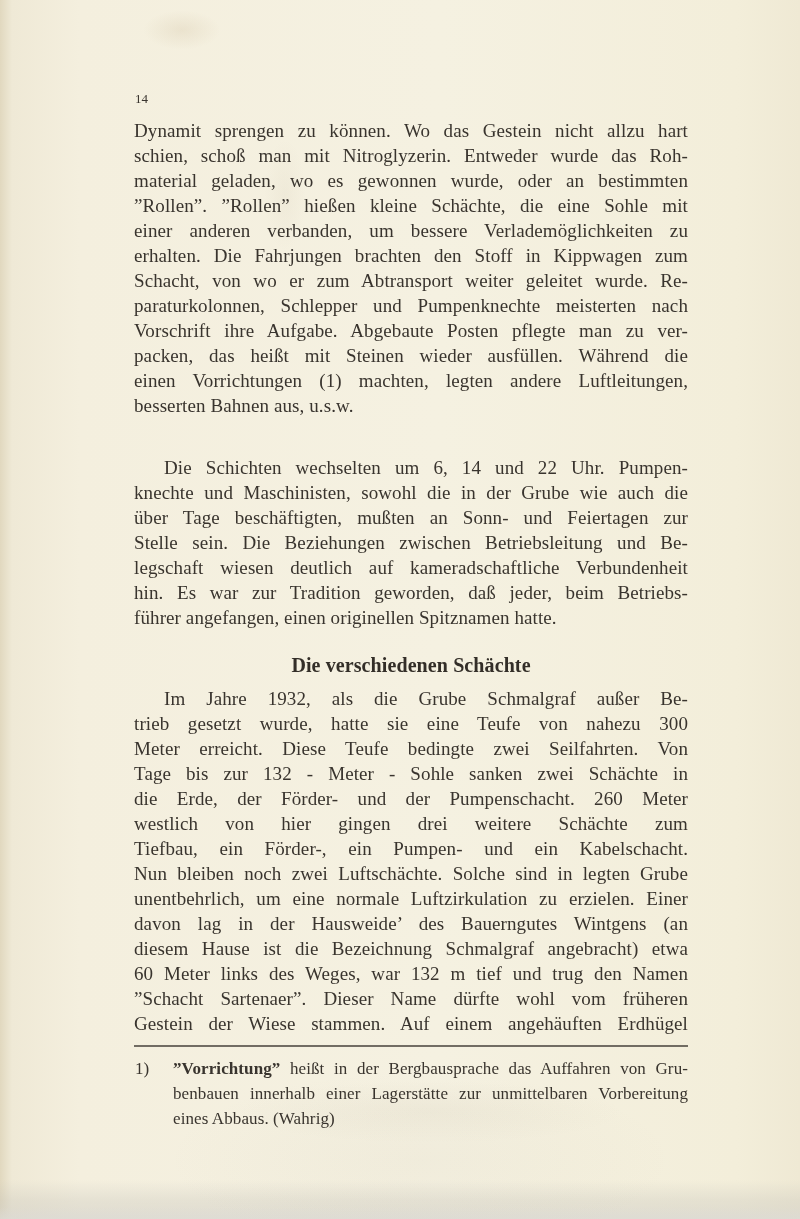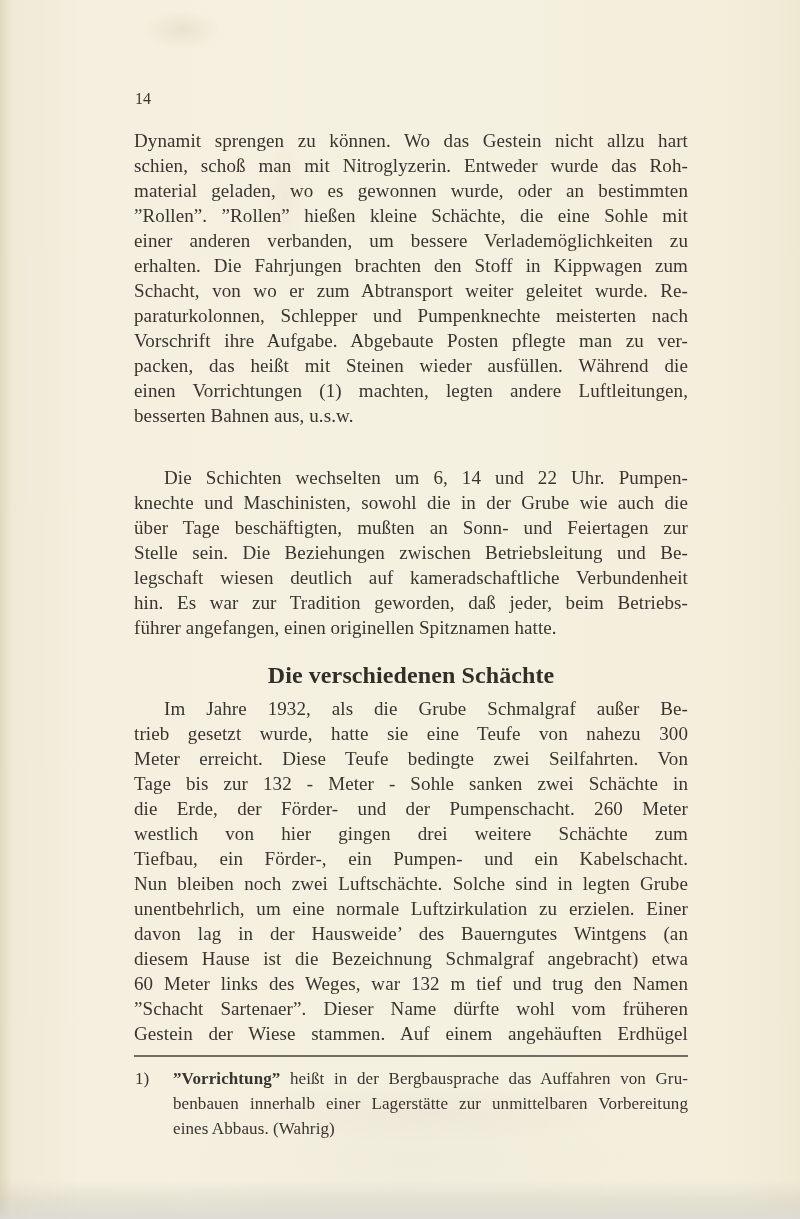--- a/index.html
+++ b/index.html
@@ -13,35 +13,35 @@
     background:
       radial-gradient(ellipse 55px 28px at 182px 30px, rgba(168,140,92,.13), transparent 70%),
       radial-gradient(ellipse 30px 80px at 285px 195px, rgba(150,130,100,.06), transparent 70%),
       radial-gradient(ellipse 280px 45px at 430px 1112px, rgba(140,125,100,.06), transparent 70%),
       radial-gradient(ellipse 340px 120px at 420px 1160px, rgba(150,140,115,.05), transparent 75%),
       linear-gradient(180deg, rgba(0,0,0,0) 1180px, rgba(196,194,186,.30) 1200px, rgba(206,204,197,.55) 1219px),
       linear-gradient(90deg, #e1d8bf 0px, #efe9d6 12px, #f4efde 80px, #f5f1e1 55%, #f3eeda 92%, #efe9d4 100%);
   }
   .page-number{
     position:absolute;left:135px;top:86px;
-    font-size:16px;line-height:25px;color:#39342e;
+    font-size:13px;line-height:25px;color:#39342e;
   }
   .column{
-    position:absolute;left:134px;top:128px;width:554px;
+    position:absolute;left:134px;top:118px;width:554px;
     color:#39342e;font-size:19px;letter-spacing:.1px;
   }
   .ln{
     height:25px;line-height:25px;overflow:hidden;
     text-align:justify;text-align-last:justify;
   }
   .ln.nj{text-align:center;text-align-last:left;}
   .ln.ind{text-indent:30px;}
   .gap1{margin-top:37px;}
   .heading{
-    margin:23px 0 8px 0;font-size:24px;line-height:25px;
+    margin:23px 0 8px 0;font-size:20px;line-height:25px;
     font-weight:bold;text-align:center;color:#332e28;
   }
   .rule{
     margin-top:9px;height:2px;width:100%;
     background:#45403a;opacity:.75;
   }
   .footnote{
     position:relative;margin-top:9px;padding-left:39px;
     font-size:17px;color:#39342e;
   }

